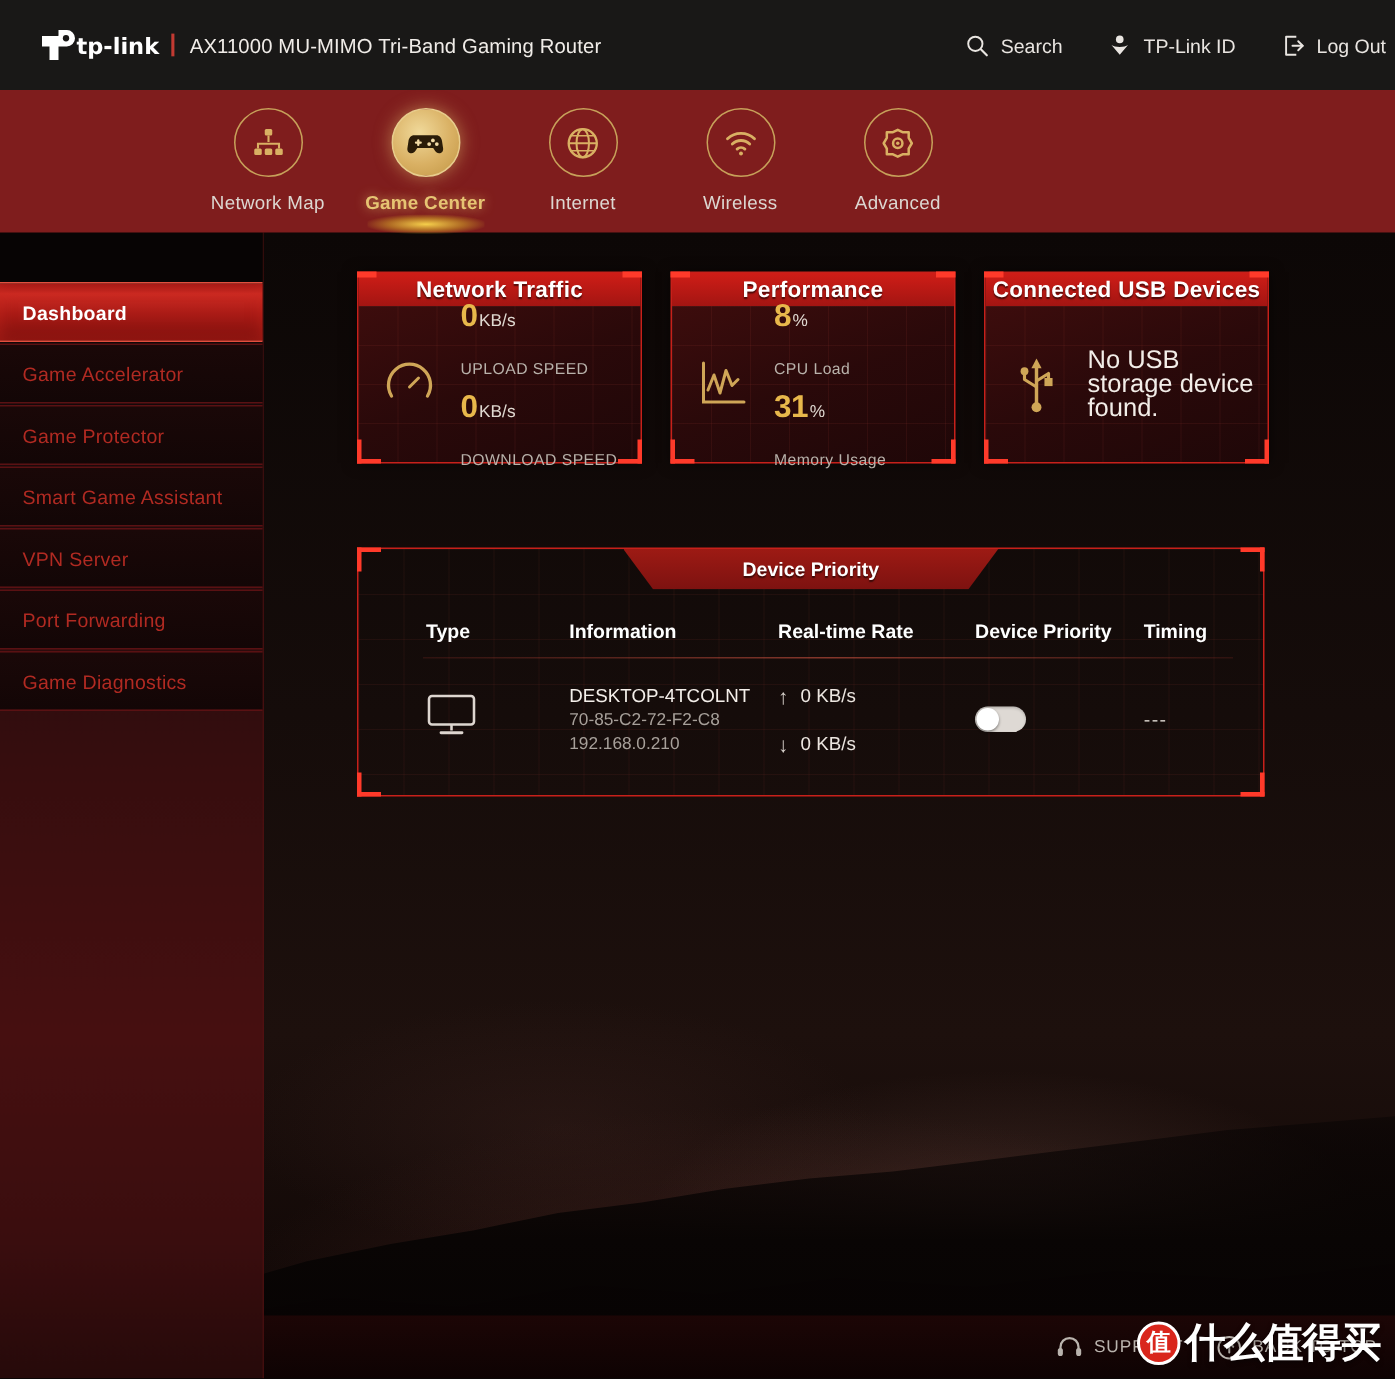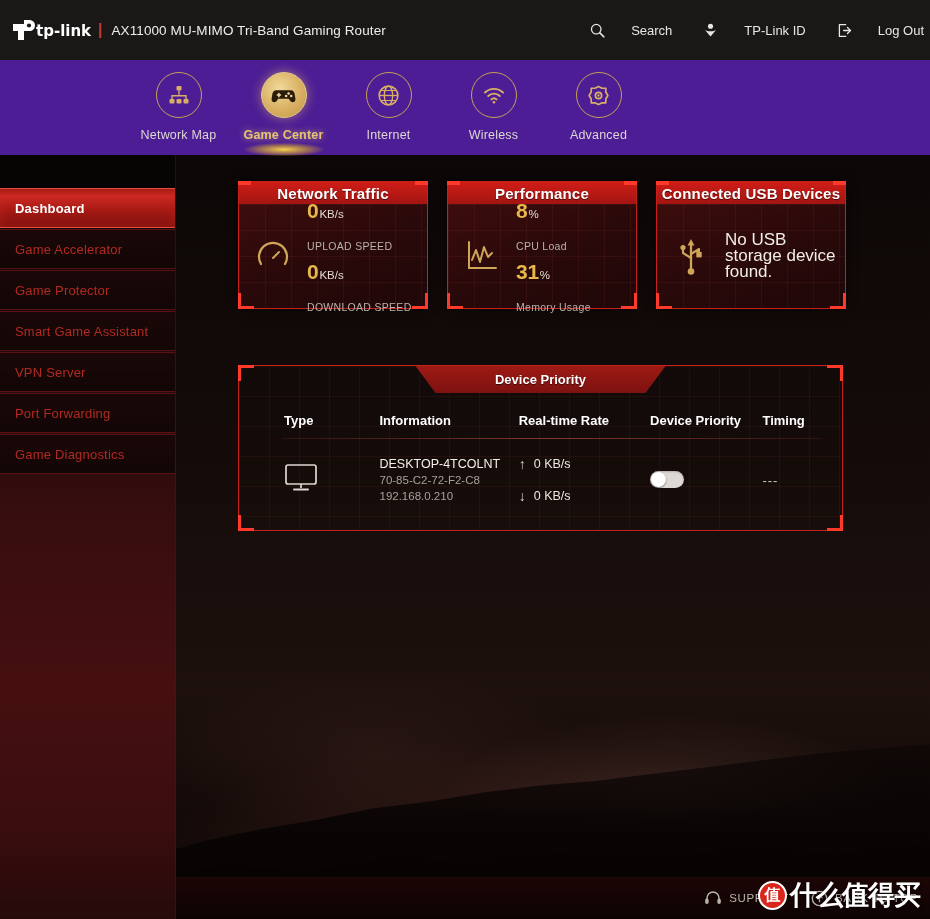--- a/index.html
+++ b/index.html
@@ -12,35 +12,35 @@
     position:relative;
   }
 
   
   .topbar{
     position:absolute; left:0; top:0; width:930px; height:60px;
     background:#191817;
     display:flex; align-items:center;
     z-index:30;
   }
-  .brand{ display:flex; align-items:center; padding-left:9px; }
+  .brand{ display:flex; align-items:center; padding-left:24px; }
   .tp-logo{ width:84px; height:30px; position:relative; }
   .tp-logo svg{ display:block; }
   .brand-sep{ color:#c23a32; font-size:16px; margin:0 9px 0 5px; font-weight:bold; }
   .brand-model{ font-size:13.5px; color:#f0ece8; letter-spacing:.1px;text-align:center; }
 
   .topright{ margin-left:auto; display:flex; align-items:center; gap:30px; padding-right:6px; }
-  .tr-item{ display:flex; align-items:center; gap:25px; cursor:pointer; }
+  .tr-item{ display:flex; align-items:center; gap:7px; cursor:pointer; }
   .tr-item .lbl{ font-size:13px; color:#e9e5e1; }
   .tr-icn{ width:17px; height:17px; display:block; }
 
   
   .navbar{
     position:absolute; left:0; top:60px; width:930px; height:95px;
-    background:#4c1d95;
+    background:#7f1d1d;
     z-index:28;
   }
   .navtabs{ display:flex; padding-left:126px; }
   .navtab{
     width:105px; text-align:center; padding-top:12px;
     cursor:pointer; position:relative;
   }
   .nav-circle{
     width:46px; height:46px; border-radius:50%;
     border:1.6px solid #c7a15a; margin:0 auto 10px auto;

